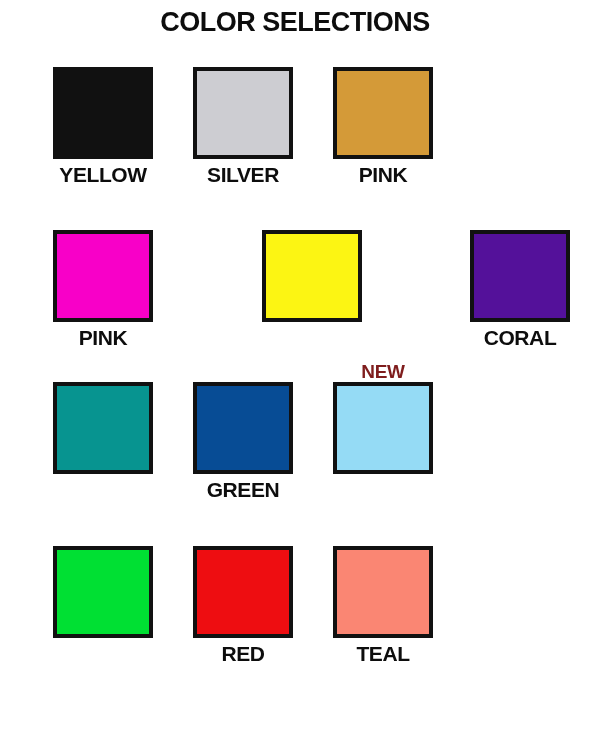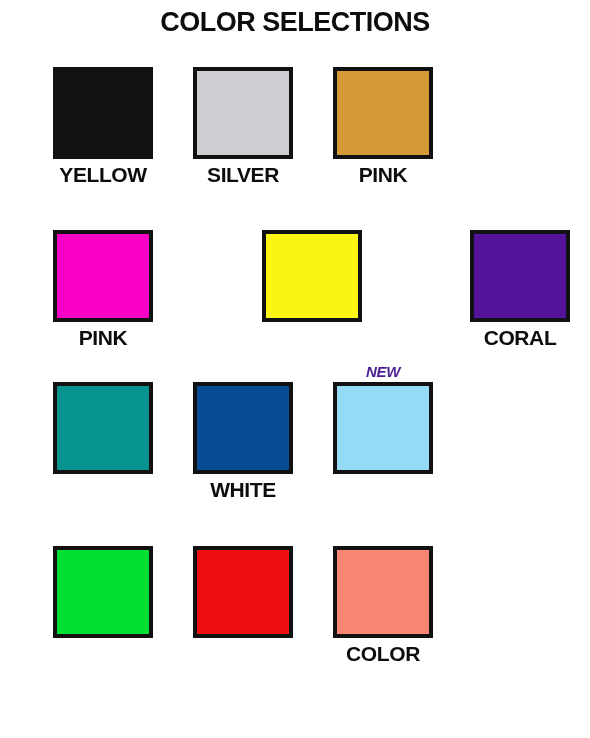--- a/index.html
+++ b/index.html
@@ -49,29 +49,28 @@
 
   .swatch-cell {
     width: 140px;
     display: flex;
     flex-direction: column;
     align-items: center;
     box-sizing: border-box;
   }
 
   .new-badge {
-    font-size: 15px;
+    font-size: 19px;
     font-weight: bold;
-    font-style: italic;
     line-height: 1;
     height: 22px;
     display: flex;
     align-items: center;
     justify-content: center;
-    color: #4c1d95;
+    color: #7f1d1d;
     letter-spacing: -0.3px;
   }
 
   .badge-spacer {
     height: 22px;
   }
 
   .swatch-chip {
     width: 100px;
     height: 92px;
@@ -133,37 +132,38 @@
         </div>
       </div>
       <div class="swatch-row row-3">
         <div class="swatch-cell">
           <div class="badge-spacer"></div>
           <div class="swatch-chip" style="background: rgb(7, 148, 144); border-color: rgb(17, 17, 17);"></div>
         </div>
         <div class="swatch-cell">
           <div class="badge-spacer"></div>
           <div class="swatch-chip" style="background: rgb(7, 76, 149); border-color: rgb(17, 17, 17);"></div>
-          <div class="swatch-label">WHITE</div>
+          <div class="swatch-label">GREEN</div>
         </div>
         <div class="swatch-cell">
           <div class="new-badge">NEW</div>
           <div class="swatch-chip" style="background: rgb(149, 219, 245); border-color: rgb(17, 17, 17);"></div>
         </div>
       </div>
       <div class="swatch-row row-4">
         <div class="swatch-cell">
           <div class="badge-spacer"></div>
           <div class="swatch-chip" style="background: rgb(0, 224, 51); border-color: rgb(17, 17, 17);"></div>
         </div>
         <div class="swatch-cell">
           <div class="badge-spacer"></div>
           <div class="swatch-chip" style="background: rgb(238, 13, 17); border-color: rgb(17, 17, 17);"></div>
+          <div class="swatch-label">RED</div>
         </div>
         <div class="swatch-cell">
           <div class="badge-spacer"></div>
           <div class="swatch-chip" style="background: rgb(250, 134, 115); border-color: rgb(17, 17, 17);"></div>
-          <div class="swatch-label">COLOR</div>
+          <div class="swatch-label">TEAL</div>
         </div>
       </div>
     </div>
 
 </div>
 
 </body></html>

